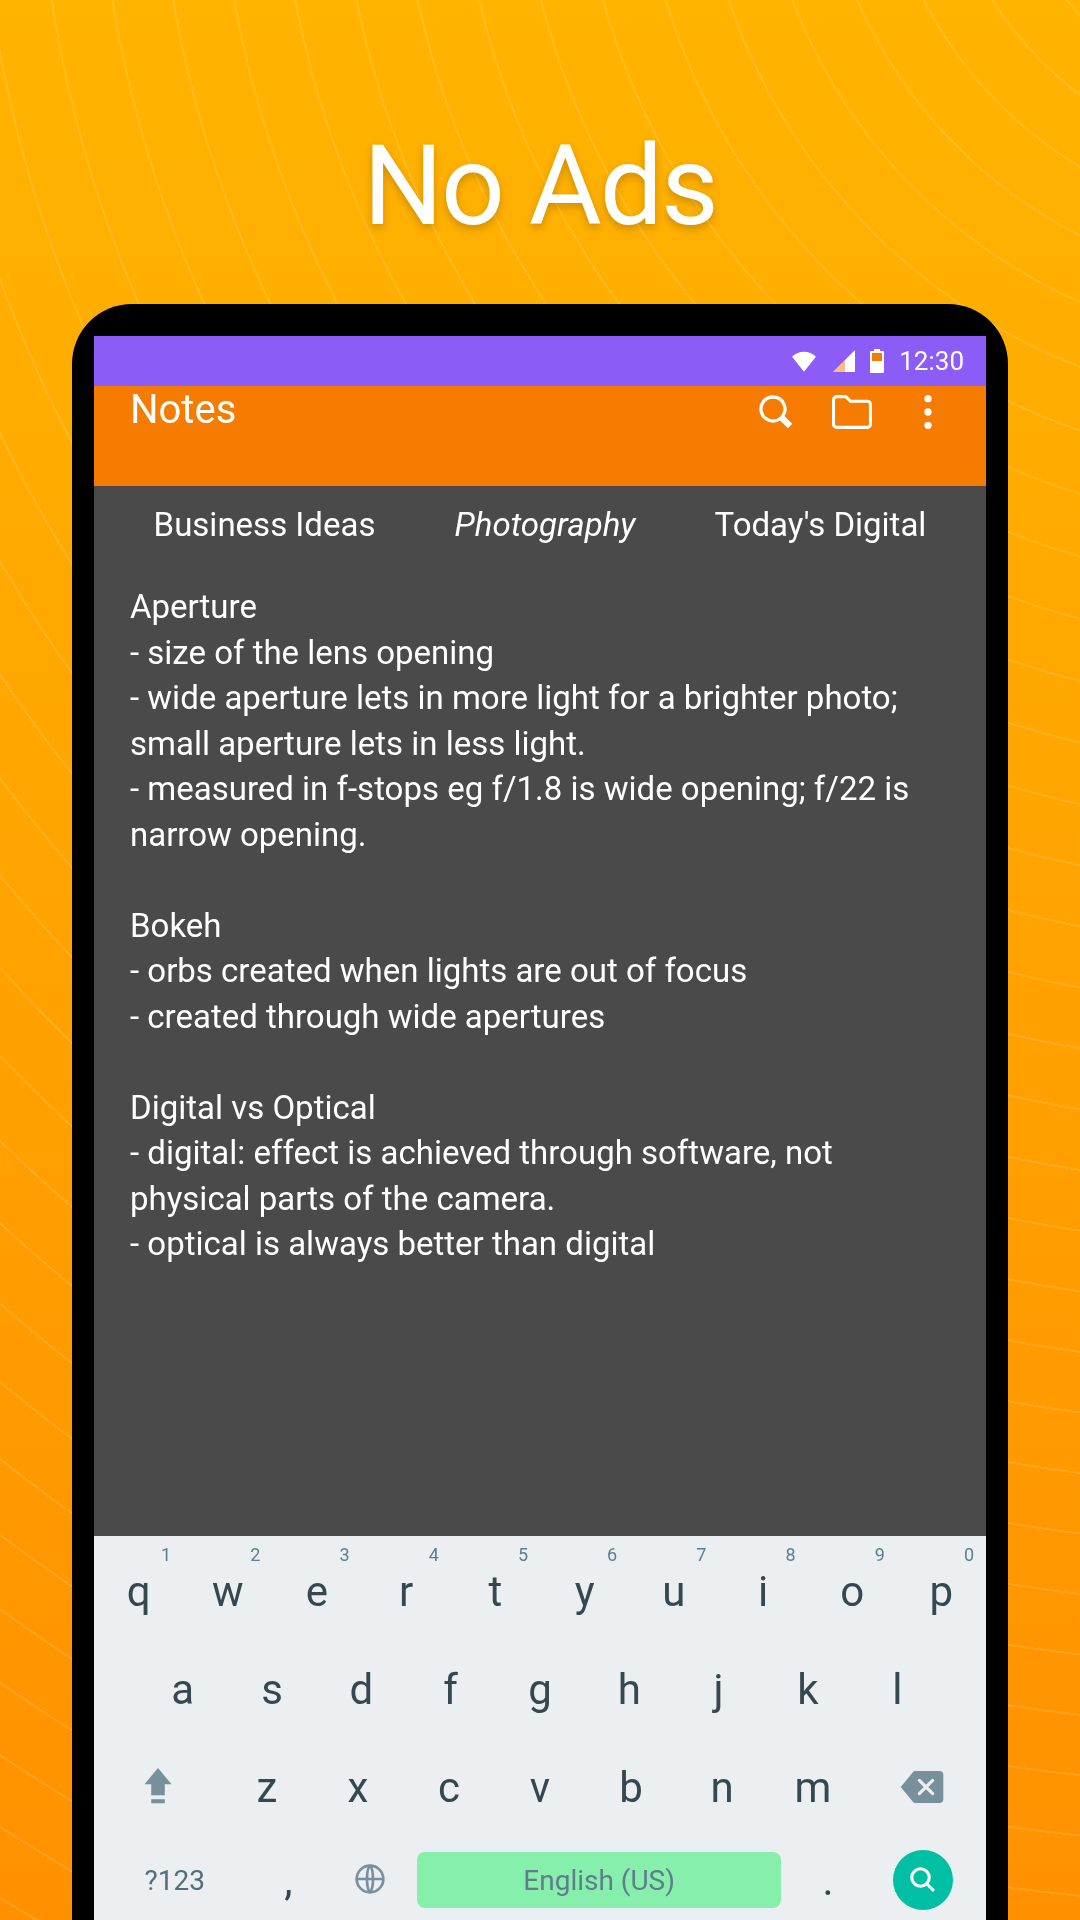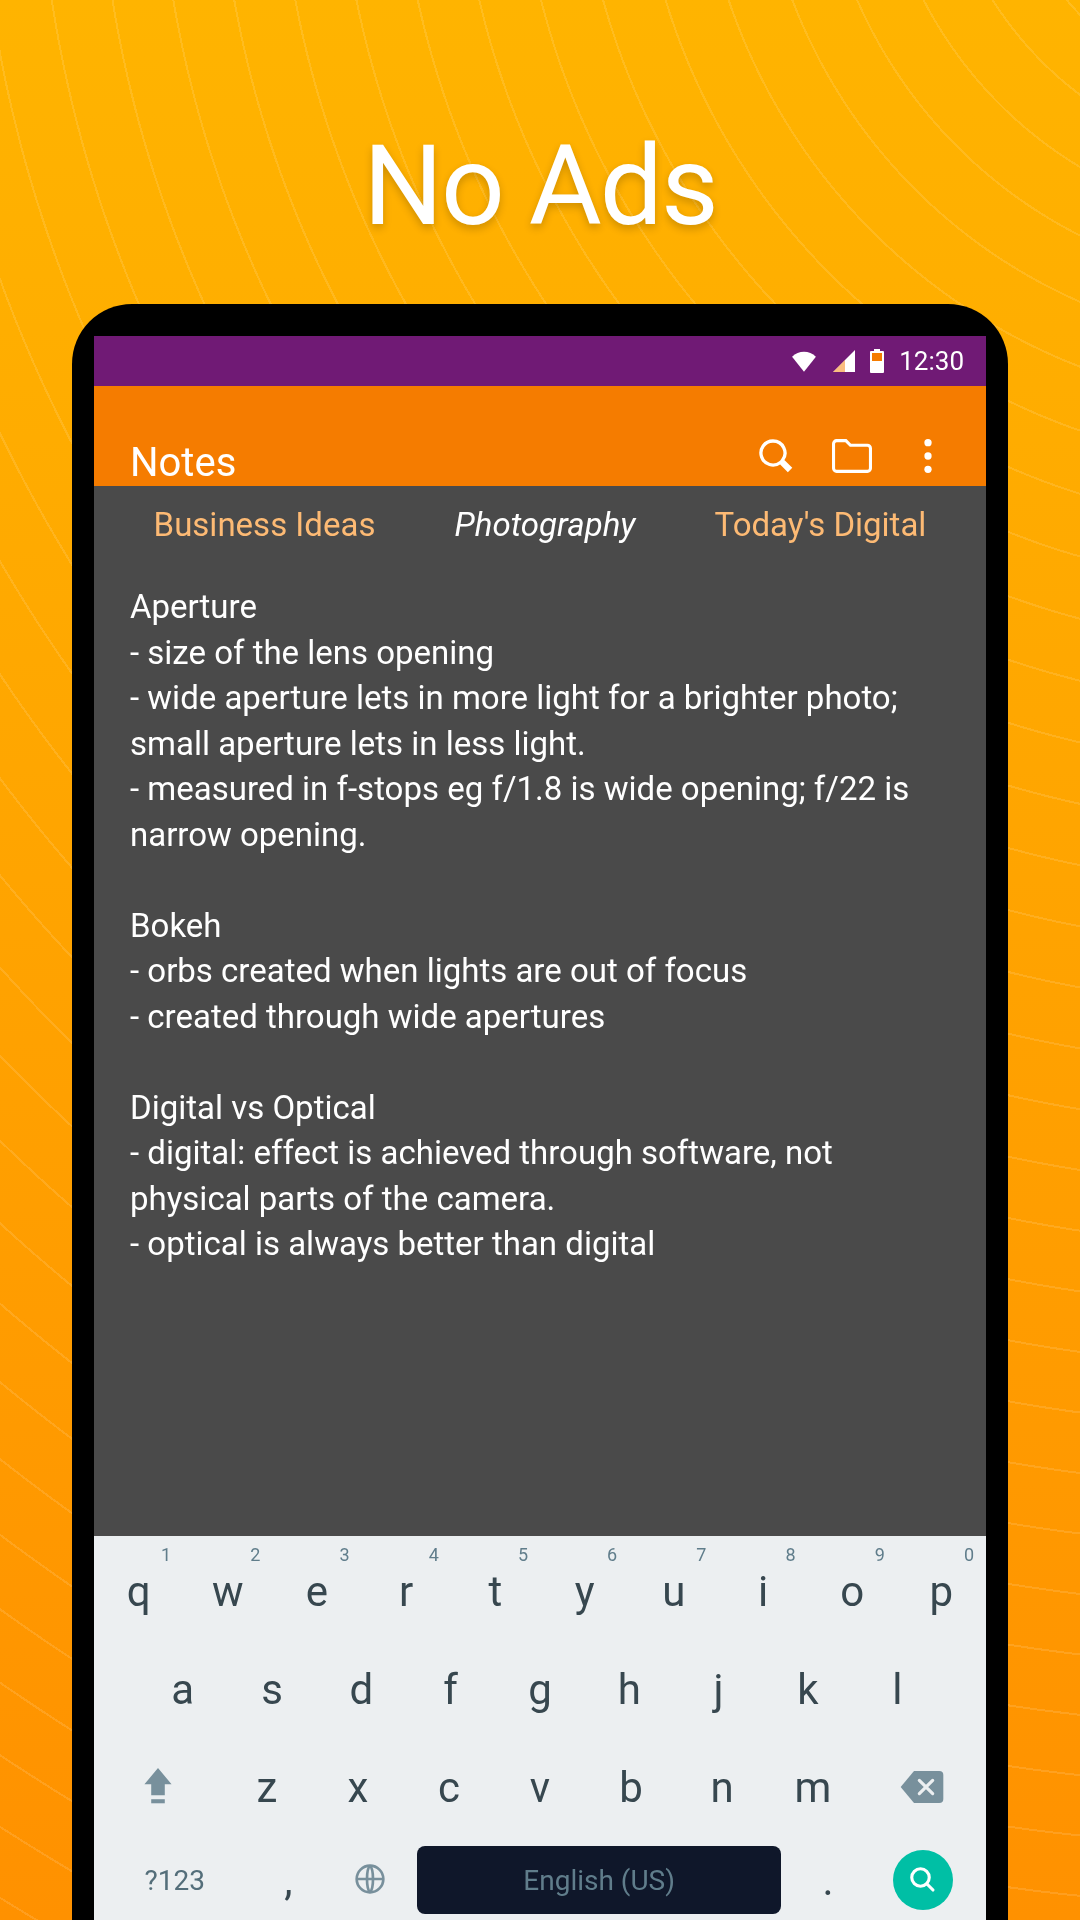--- a/index.html
+++ b/index.html
@@ -43,57 +43,57 @@
     left: 22px;
     top: 32px;
     right: 22px;
     bottom: 0;
     background: #4a4a4a;
     display: flex;
     flex-direction: column;
   }
   .statusbar {
     height: 50px;
-    background: #701a75;
+    background: #8b5cf6;
     display: flex;
     align-items: center;
     justify-content: flex-end;
     padding: 16px 22px;
     gap: 14px;
     color: #fff;
     font-size: 26px;
   }
   .wifi-icon, .cell-icon, .battery-icon { display: inline-block; }
   .wifi-icon svg, .cell-icon svg, .battery-icon svg { display: block; }
   .appbar {
     height: 100px;
     background: #F57C00;
     display: flex;
-    align-items: flex-end;
+    align-items: flex-start;
     padding: 0 30px 0 36px;
     gap: 20px;
     color: #fff;
   }
   .appbar-title { font-size: 40px; font-weight: 400; flex: 1; }
   .appbar-btn {
     width: 56px; height: 56px;
     display: flex; align-items: center; justify-content: center;
     cursor: pointer;
   }
   .tabbar {
     height: 76px;
     background: #4a4a4a;
     display: flex;
     align-items: center;
     justify-content: space-around;
     padding: 0 20px;
   }
   .tab {
     font-size: 33px;
-    color: #fdba74;
+    color: #ffffff;
     cursor: pointer;
   }
   .tab.active { color: #fff; font-style: italic; }
   .note-body {
     flex: 1;
     background: #4a4a4a;
     color: #fff;
     padding: 22px 36px;
     font-size: 33px;
     line-height: 1.38;
@@ -134,23 +134,23 @@
   .krow2 { padding: 0 44px; }
   .krow3 { padding: 0 0; }
   .shift-key, .bksp-key { flex: 1.4; }
   .shift-icon svg, .bksp-icon svg { display: block; }
   .krow4 { height: 88px; padding: 0 8px; }
   .fn-key { flex: 1.6; font-size: 28px; color: #546E7A; }
   .comma-key, .dot-key { flex: 0.9; }
   .globe-key { flex: 0.9; }
   .space-key {
     flex: 4;
-    background: #0f172a;
+    background: #86efac;
     border-radius: 8px;
-    height: 68px;
+    height: 56px;
     margin: 0 6px;
     font-size: 28px;
     color: #607D8B;
   }
   .enter-key {
     flex: 1.2;
   }
   .enter-circle {
     width: 60px; height: 60px;
     border-radius: 50%;

